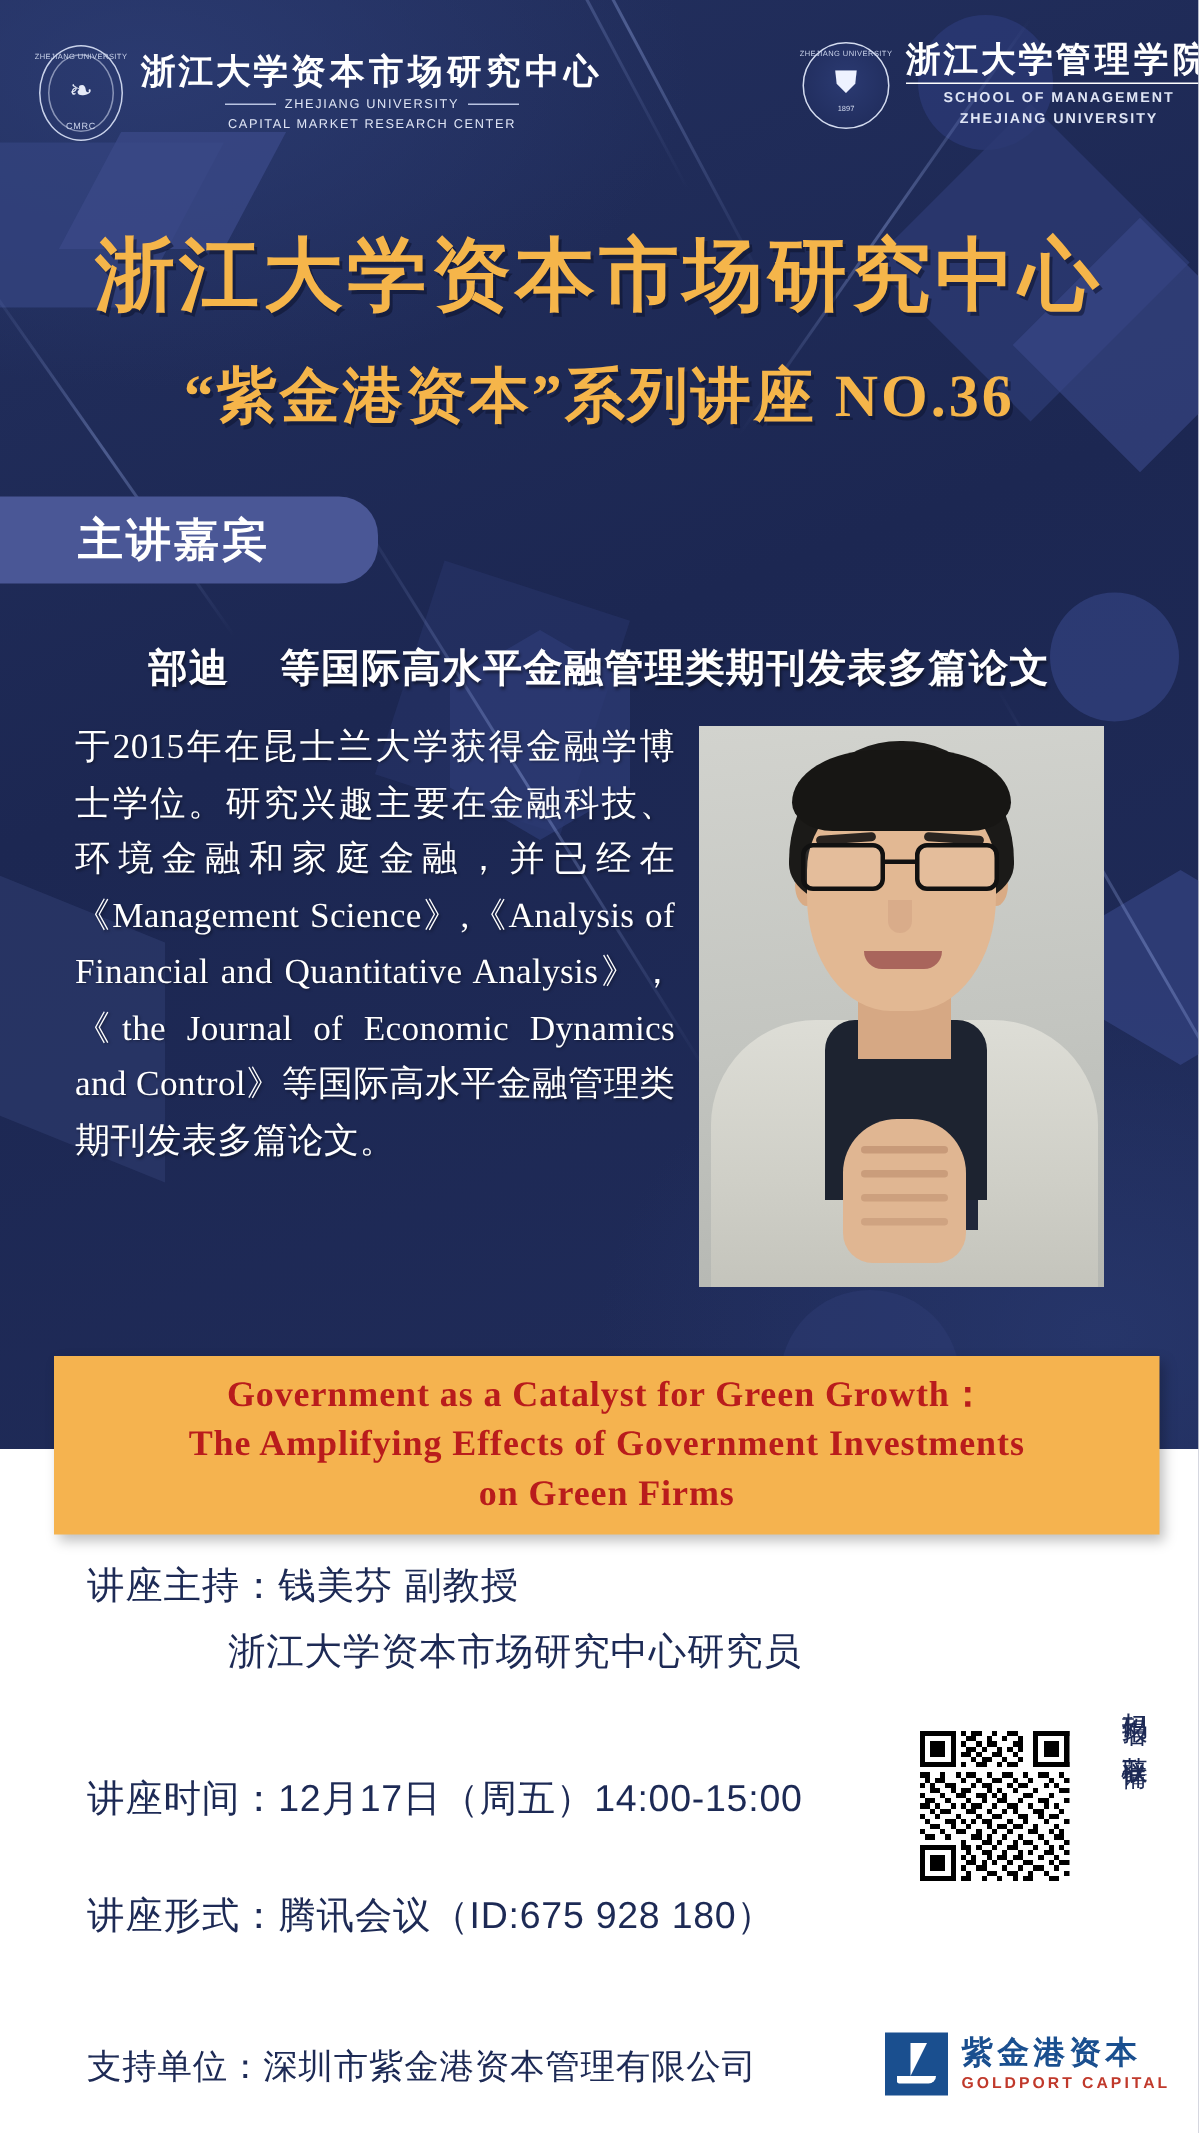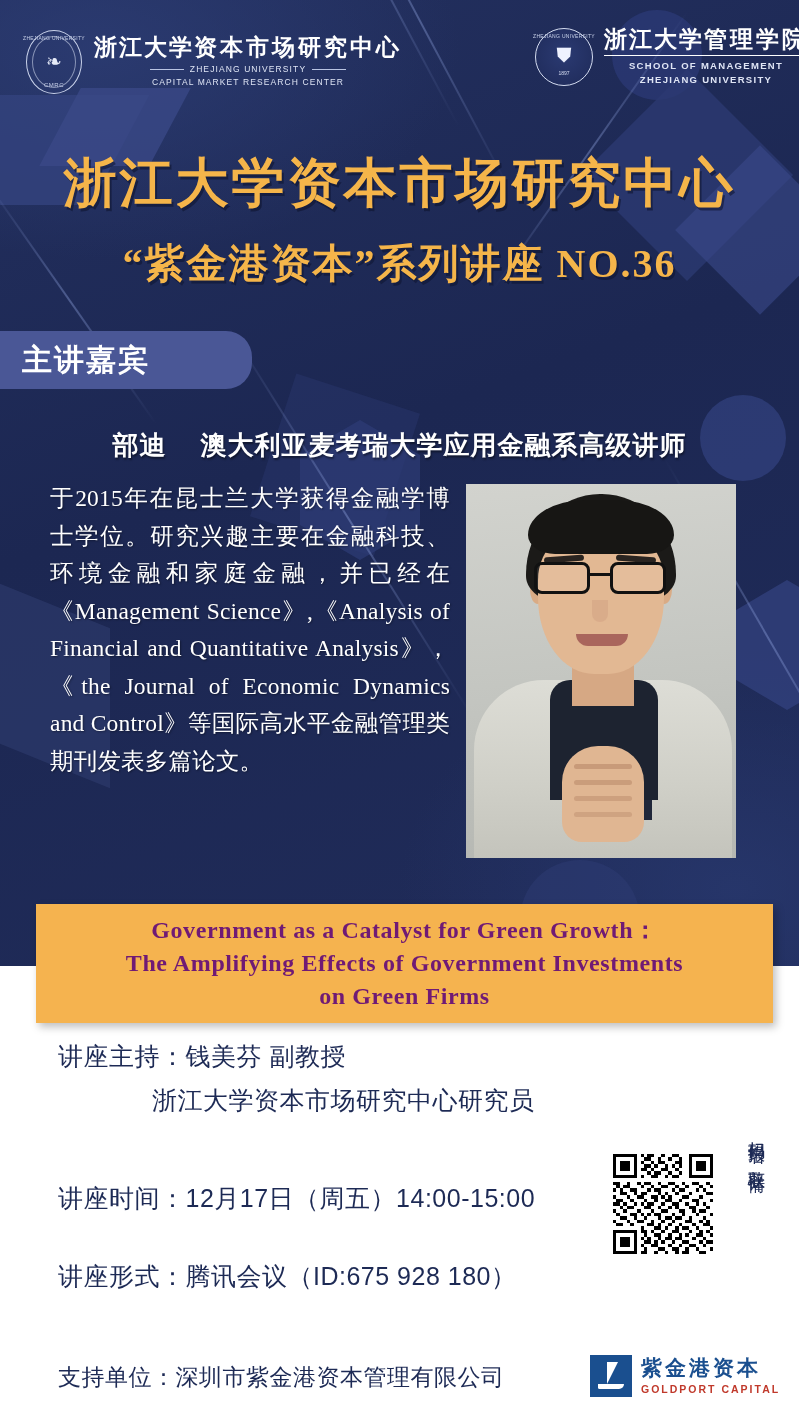--- a/index.html
+++ b/index.html
@@ -165,21 +165,21 @@
     font-size: 40px; font-weight: bold; letter-spacing: 2px;
     text-shadow: 2px 3px 0 rgba(12,18,44,.5);
   }
 
   
   .guest-tab {
     position: absolute; left: 0; top: 331px;
     width: 252px; height: 58px;
     background: #4a5796;
     border-top-right-radius: 26px; border-bottom-right-radius: 26px;
-    display: flex; align-items: center; padding-left: 22px;
+    display: flex; align-items: center; padding-left: 52px;
   }
   .guest-tab span {
     color: #ffffff; font-size: 30px; font-weight: bold; letter-spacing: 2px;
     font-family: "Liberation Sans", sans-serif;
   }
 
   
   .speaker-line {
     position: absolute; left: 0; top: 428px; width: 799px;
     text-align: center; color: #ffffff;
@@ -270,21 +270,21 @@
   
   .topic {
     position: absolute; left: 36px; top: 904px;
     width: 737px; min-height: 118px;
     background: #f5b34f;
     display: flex; flex-direction: column; align-items: center; justify-content: center;
     padding: 10px 14px;
     box-shadow: 3px 4px 8px rgba(0,0,0,.25);
   }
   .topic div {
-    color: #701a75; font-family: "Liberation Serif", serif;
+    color: #b91c1c; font-family: "Liberation Serif", serif;
     font-size: 24px; font-weight: bold; letter-spacing: .6px;
     line-height: 33px; text-align: center; white-space: nowrap;
   }
 
   
   .info {
     position: absolute; left: 0; top: 1040px; width: 799px;
     color: #1d2a55;
     font-family: "Liberation Sans", sans-serif;
   }
@@ -395,21 +395,21 @@
   </div>
 
   <div class="title-main">浙江大学资本市场研究中心</div>
   <div class="title-sub">“紫金港资本”系列讲座 NO.36</div>
 
   <div class="guest-tab">
     <span>主讲嘉宾</span>
   </div>
 
   <div class="speaker-line">
-    <span class="nm">部迪</span><span>澳大利亚麦考瑞大学应用金融系高级讲师</span>
+    <span class="nm">部迪</span><span>等国际高水平金融管理类期刊发表多篇论文</span>
   </div>
 
   <div class="bio">于2015年在昆士兰大学获得金融学博士学位。研究兴趣主要在金融科技、环境金融和家庭金融，并已经在《Management Science》,《Analysis of Financial and Quantitative Analysis》，《the Journal of Economic Dynamics and Control》等国际高水平金融管理类期刊发表多篇论文。</div>
 
   <div class="photo-frame">
     <div class="bg"></div>
     <div class="ph-jacket"></div>
     <div class="ph-shirt"></div>
     <div class="ph-neck"></div>
     <div class="ph-hands"></div>

